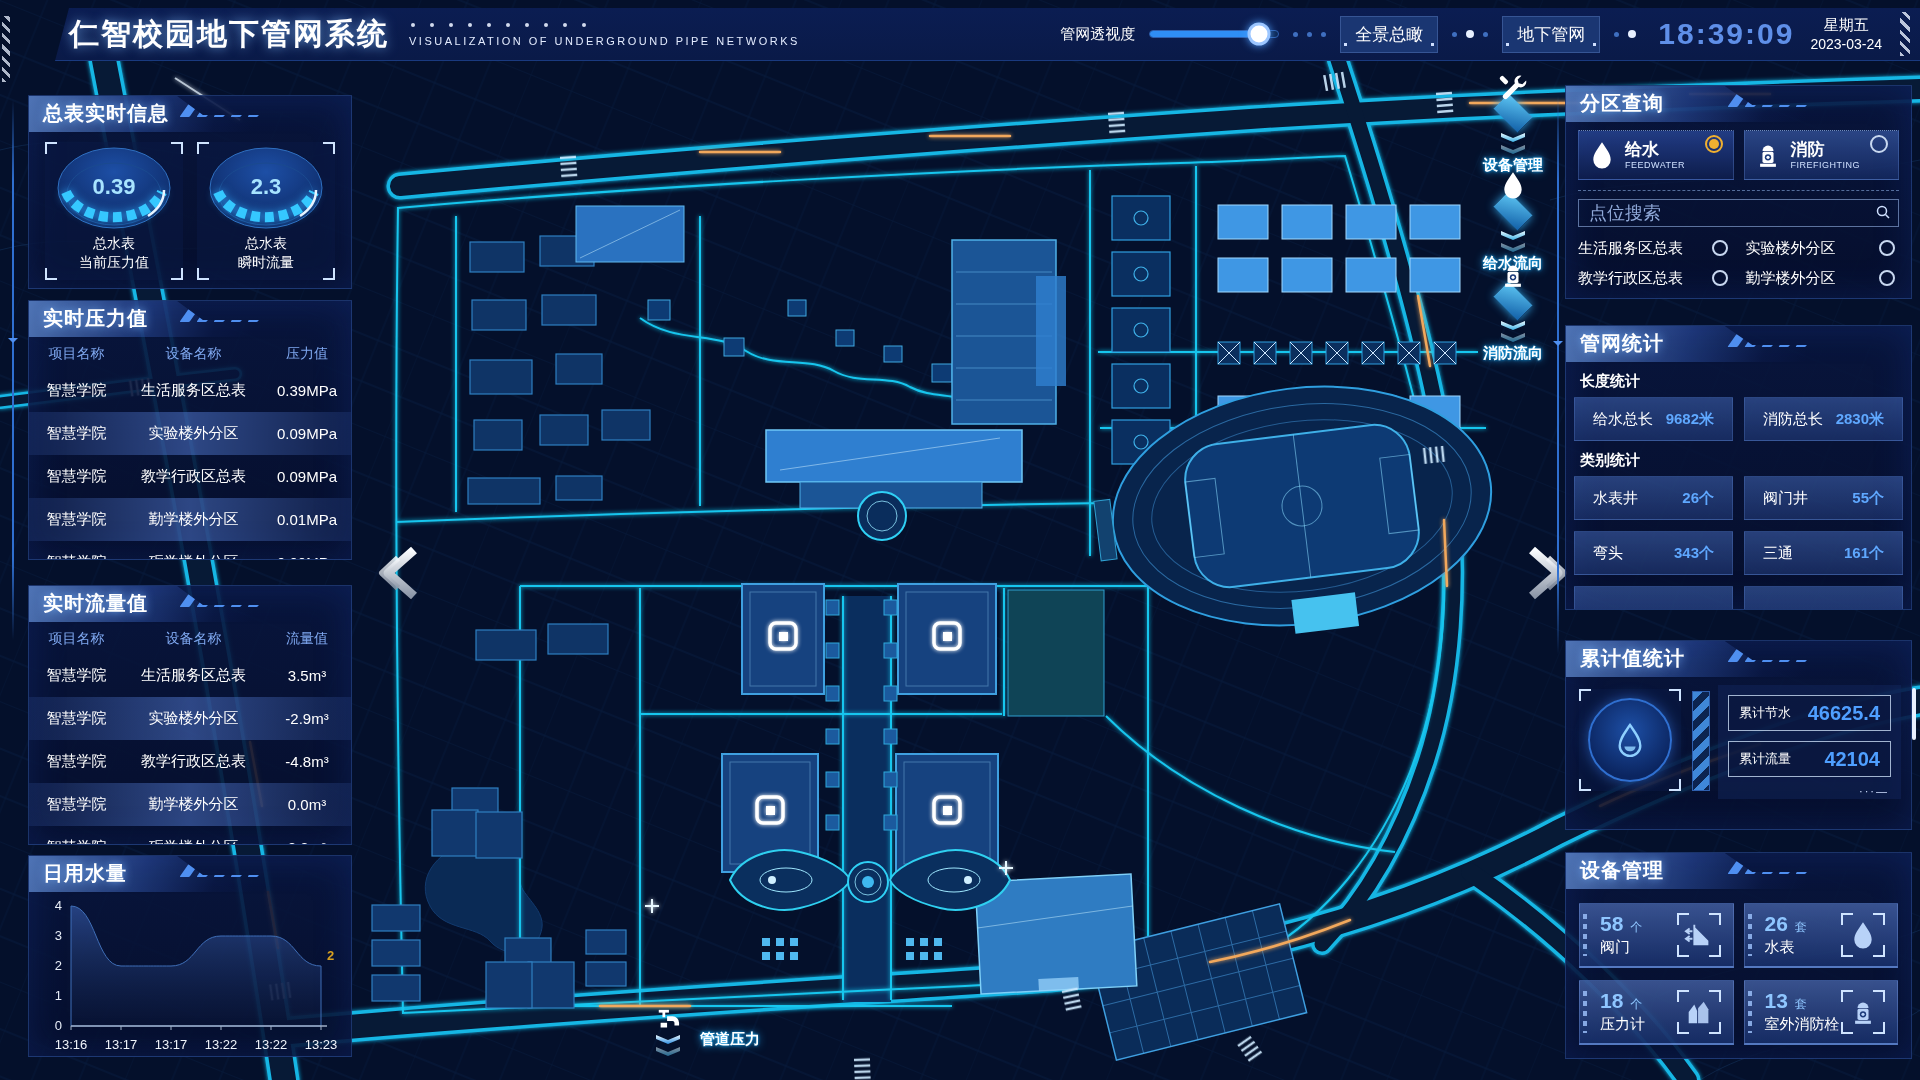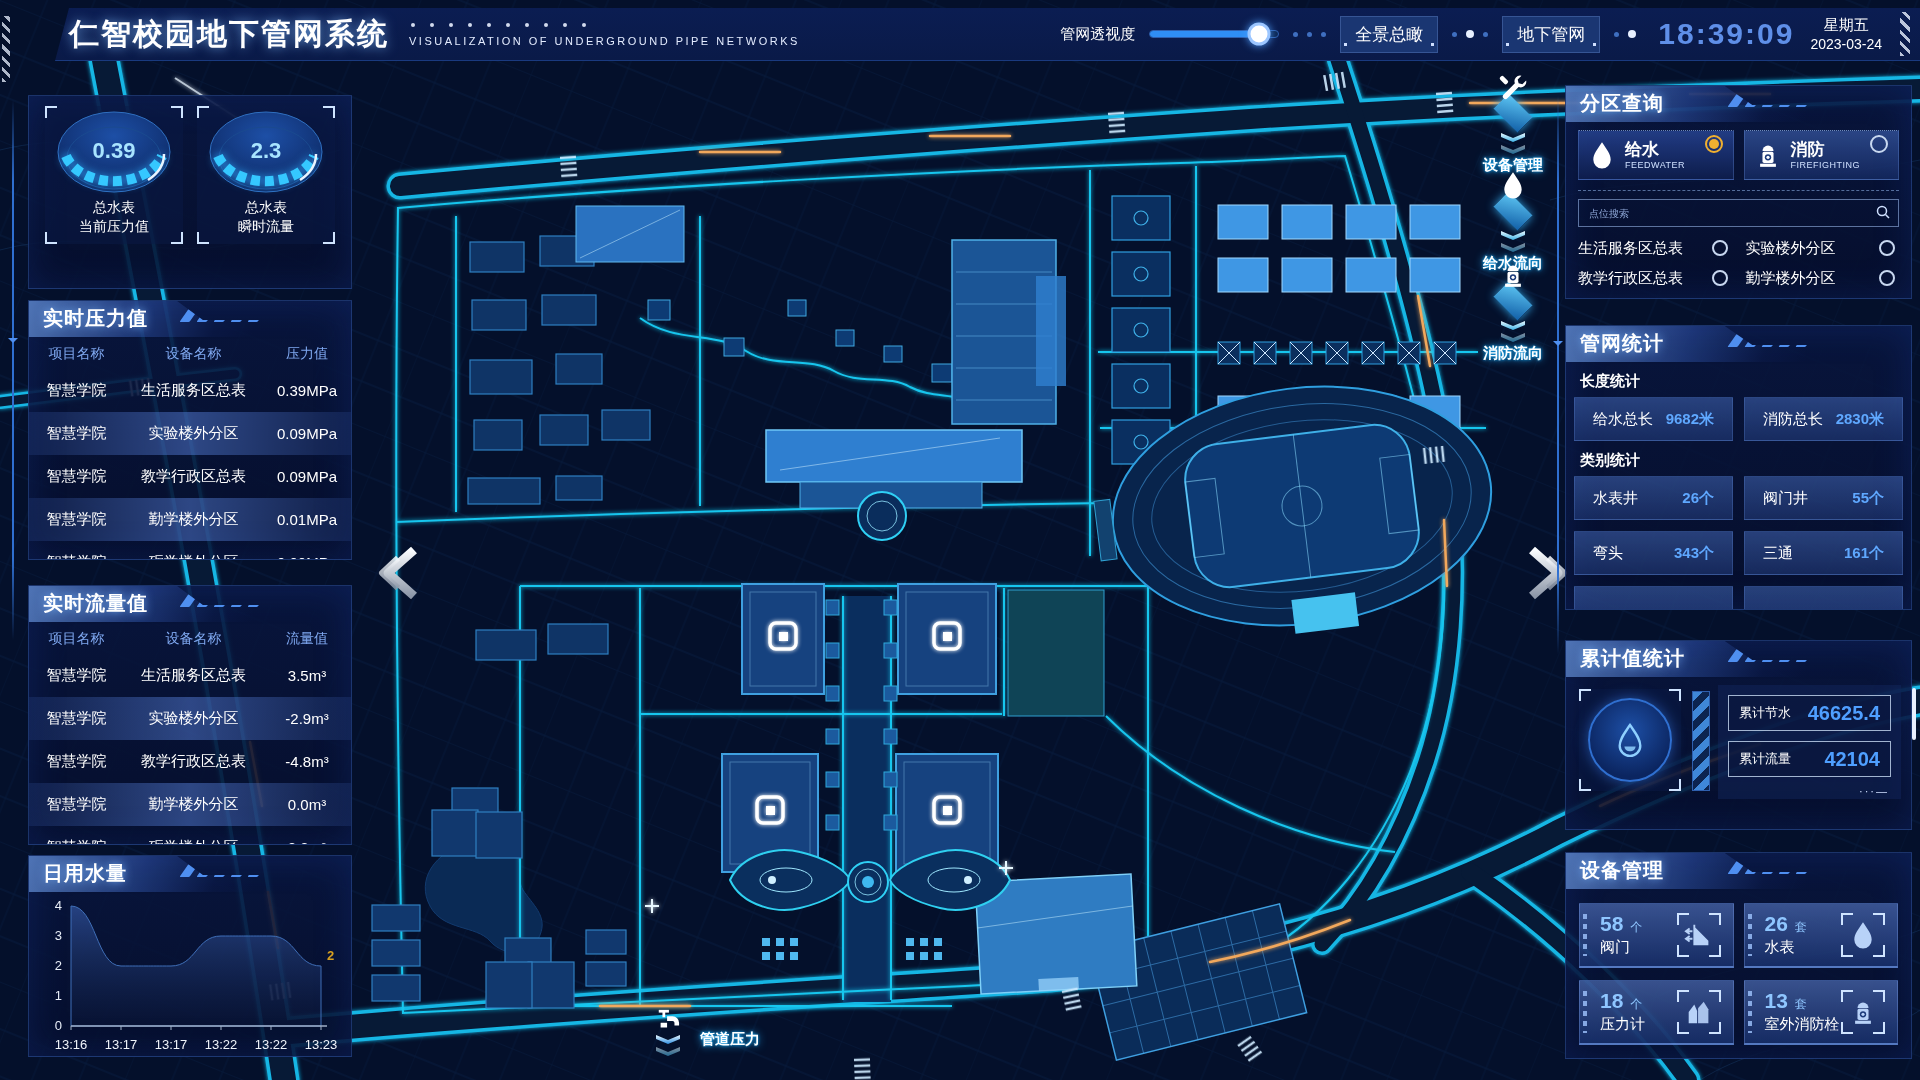--- a/index.html
+++ b/index.html
@@ -74,21 +74,21 @@
   .ztab.sel{background:linear-gradient(180deg,rgba(40,70,150,.8),rgba(14,30,80,.85));}
   .ztcol{display:flex;flex-direction:column;line-height:1.15;}
   .ztl{font-size:17px;font-weight:bold;}
   .zts{font-size:9px;letter-spacing:.5px;color:#cfe0ff;}
   .radio{width:14px;height:14px;border-radius:50%;border:2px solid #c8d8f0;margin-left:auto;align-self:flex-start;margin-top:4px;}
   .radio.on{border-color:#f0b030;position:relative;}
   .radio.on::after{content:"";position:absolute;inset:2px;border-radius:50%;background:#f0b030;}
   .zsep{margin:10px 12px 0;border-top:1px dashed rgba(150,185,240,.55);}
   .zsearch{position:relative;margin:8px 12px 0;}
   .zsearch input{width:100%;box-sizing:border-box;height:28px;background:transparent;
-    border:1px solid rgba(150,180,230,.6);color:#cfe0ff;font-size:10px;padding:0 30px 0 10px;outline:none;
+    border:1px solid rgba(150,180,230,.6);color:#cfe0ff;font-size:18px;padding:0 30px 0 10px;outline:none;
     font-family:"Liberation Sans","DejaVu Sans",sans-serif;}
   .zsearch input::placeholder{color:#8fa8d8;}
   .mag{position:absolute;right:8px;top:5px;}
   #zoneItems{display:grid;grid-template-columns:1fr 1fr;padding:6px 12px 0;column-gap:14px;}
   .zitem{display:flex;align-items:center;height:30px;font-size:15px;cursor:pointer;}
   .zitem .radio{align-self:center;margin-top:0;width:12px;height:12px;margin-right:4px;}
   
   .glabel{font-size:15px;font-weight:bold;padding:10px 14px 6px;}
   .chips{display:grid;grid-template-columns:1fr 1fr;gap:11px;padding:0 8px;}
   .chip{height:42px;display:flex;align-items:center;justify-content:space-between;padding:0 18px;
@@ -507,20 +507,31 @@
           <span id="weekday">星期五</span>
           <span id="date">2023-03-24</span>
         </span>
       </div>
       <div class="hazard"></div>
     </div>
   </div>
   <div class="vdash" style="left:2px;top:16px;height:66px"></div>
 
   <div class="panel" style="left:28px;top:95px;width:322px;height:192px">
+    <div class="ptitle">
+        <span class="ptext">总表实时信息</span>
+      <span class="slashes">
+          <i></i>
+          <i></i>
+          <i></i>
+          <i></i>
+          <i></i>
+        </span>
+        <span class="tline"></span>
+      </div>
     <div id="gauges">
         <div class="gcard crn"><span class="in"></span>
     <svg width="138" height="92" viewBox="0 0 138 92">
       <defs>
               <radialGradient id="dg0" cx="50%" cy="30%" r="80%">
         <stop offset="0" stop-color="#1d4fa6"></stop>
                 <stop offset="1" stop-color="#0a2258"></stop>
               </radialGradient>
             </defs>
       <ellipse cx="69" cy="46" rx="56" ry="40" fill="url(#dg0)" stroke="#2f6fc0"></ellipse>

